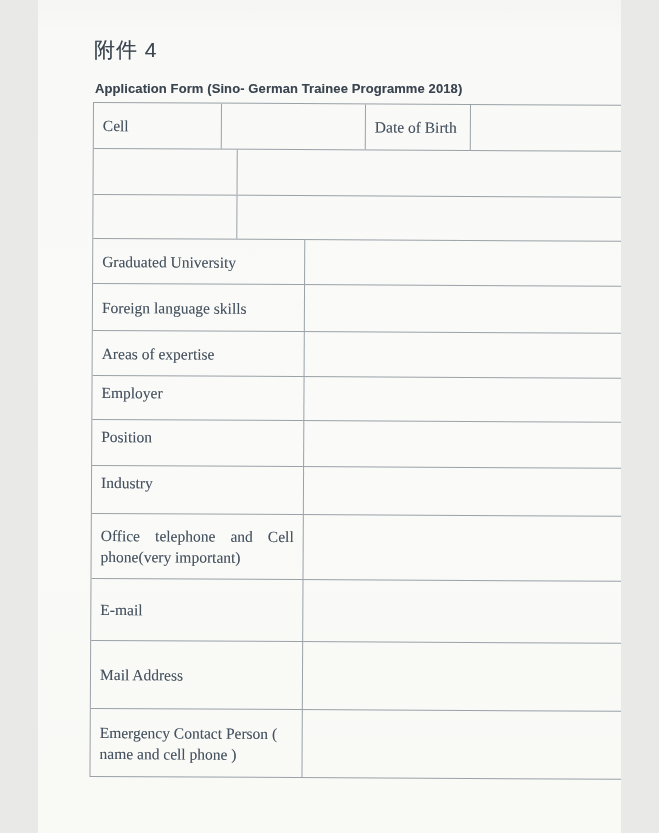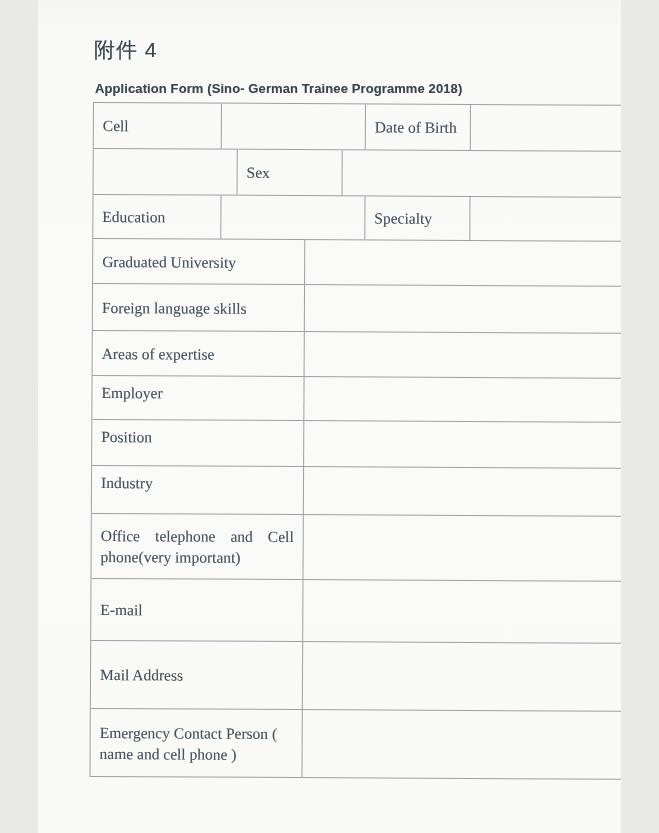--- a/index.html
+++ b/index.html
@@ -100,33 +100,24 @@
             <span class="txt">Cell</span>
           </div>
         <div class="cell c2"></div>
         <div class="cell c3">
             <span class="txt">Date of Birth</span>
           </div>
         <div class="cell last"></div>
       </div>
       <div class="row h46">
         <div class="cell c2"></div>
-        <div class="cell c3">
-            <span class="txt">Sex</span>
-          </div>
         <div class="cell last"></div>
       </div>
       <div class="row h44">
-        <div class="cell c1">
-            <span class="txt">Education</span>
-          </div>
         <div class="cell c2"></div>
-        <div class="cell c3">
-            <span class="txt">Specialty</span>
-          </div>
         <div class="cell last"></div>
       </div>
 
       <div class="row h45">
         <div class="cell cl">
             <span class="txt">Graduated University</span>
           </div>
         <div class="cell last"></div>
       </div>
       <div class="row h47">

